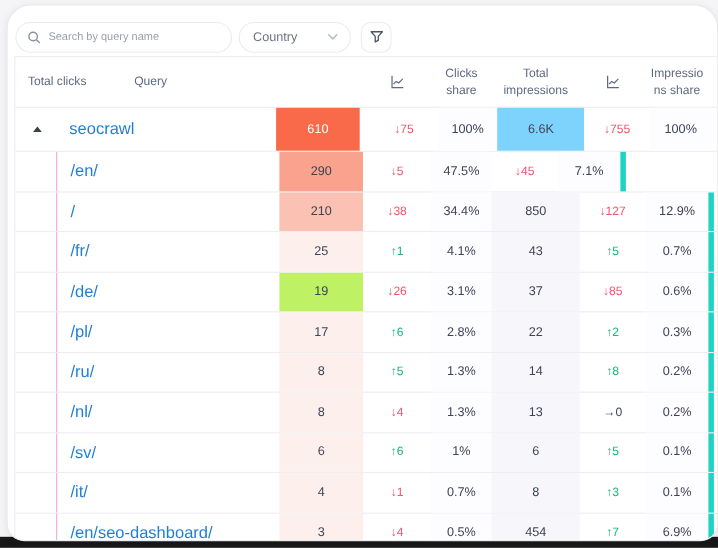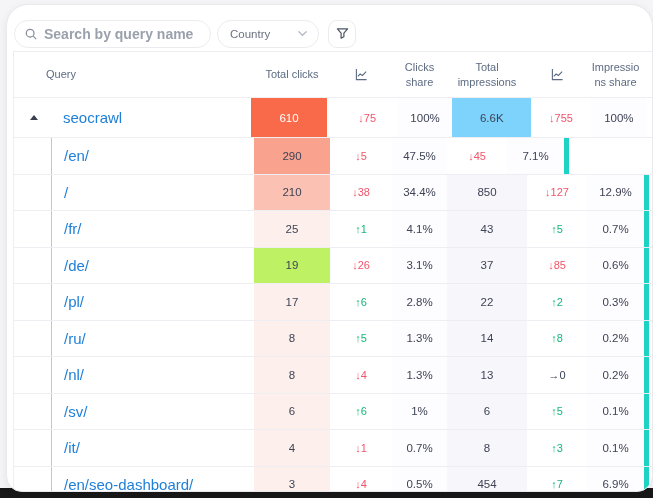--- a/index.html
+++ b/index.html
@@ -8,22 +8,22 @@
   .bottom-dark { position:absolute; left:0; bottom:0; width:653px; height:10px; background:#181818; }
   .card { position:absolute; left:6px; top:4px; width:647px; height:488px;
     background:#ffffff; border:1px solid #e9e9ee; border-radius:22px 22px 16px 16px;
     box-shadow:0 2px 8px rgba(0,0,0,.07); overflow:hidden; }
 
   
   .toolbar { display:flex; align-items:center; padding:11px 12px 0 7px; height:46px; }
   .searchbox { display:flex; align-items:center; gap:7px; width:197px; height:28px;
     border:1px solid #ececef; border-radius:14px; padding:0 10px; background:#fff; }
   .searchbox svg { flex:0 0 auto; }
-  .searchbox input { border:none; outline:none; width:100%; font-size:14px; color:#555;
-    font-family:"Liberation Sans", sans-serif; background:transparent;font-weight:bold; }
+  .searchbox input { border:none; outline:none; width:100%; font-size:10px; color:#555;
+    font-family:"Liberation Sans", sans-serif; background:transparent; }
   .searchbox input::placeholder { color:#9aa1ad; }
   .countrybox { display:flex; align-items:center; justify-content:space-between;
     width:102px; height:28px; margin-left:6px; border:1px solid #ececef; border-radius:14px;
     padding:0 10px 0 12px; font-size:11.5px; color:#6b7280; background:#fff; cursor:pointer; }
   .filterbtn { display:flex; align-items:center; justify-content:center; width:28px; height:28px;
     margin-left:9px; border:1px solid #ececef; border-radius:9px; background:#fff; cursor:pointer; }
 
   
   .table { margin-left:6px; border-top:1px solid #ededf2; border-left:1px solid #ededf2; }
   .tr { display:flex; align-items:stretch; border-bottom:1px solid #ededf2; position:relative; }
@@ -83,22 +83,22 @@
     <button class="filterbtn">
       <svg width="13" height="13" viewBox="0 0 14 14" fill="none" stroke="#4b5563" stroke-width="1.3" stroke-linejoin="round">
         <path d="M1.5 2 h11 l-4 4.5 v4 l-3 1.5 v-5.5 z"></path>
       </svg>
     </button>
   </div>
 
   <div class="table">
 
     <div class="tr thead">
+      <div class="th c-clicks">Total clicks</div>
       <div class="th c-query">Query</div>
-      <div class="th c-clicks">Total clicks</div>
       <div class="th c-cdelta">
         <svg width="13" height="13" viewBox="0 0 14 14" fill="none" stroke="#5d6b82" stroke-width="1.2">
           <path d="M1.5 1 v11.5 h11"></path>
             <polyline points="3,9 5.5,6.5 8,8 12,4"></polyline>
         </svg>
       </div>
       <div class="th c-cshare">Clicks share</div>
       <div class="th c-impr">Total impressions</div>
       <div class="th c-idelta">
         <svg width="13" height="13" viewBox="0 0 14 14" fill="none" stroke="#5d6b82" stroke-width="1.2">

